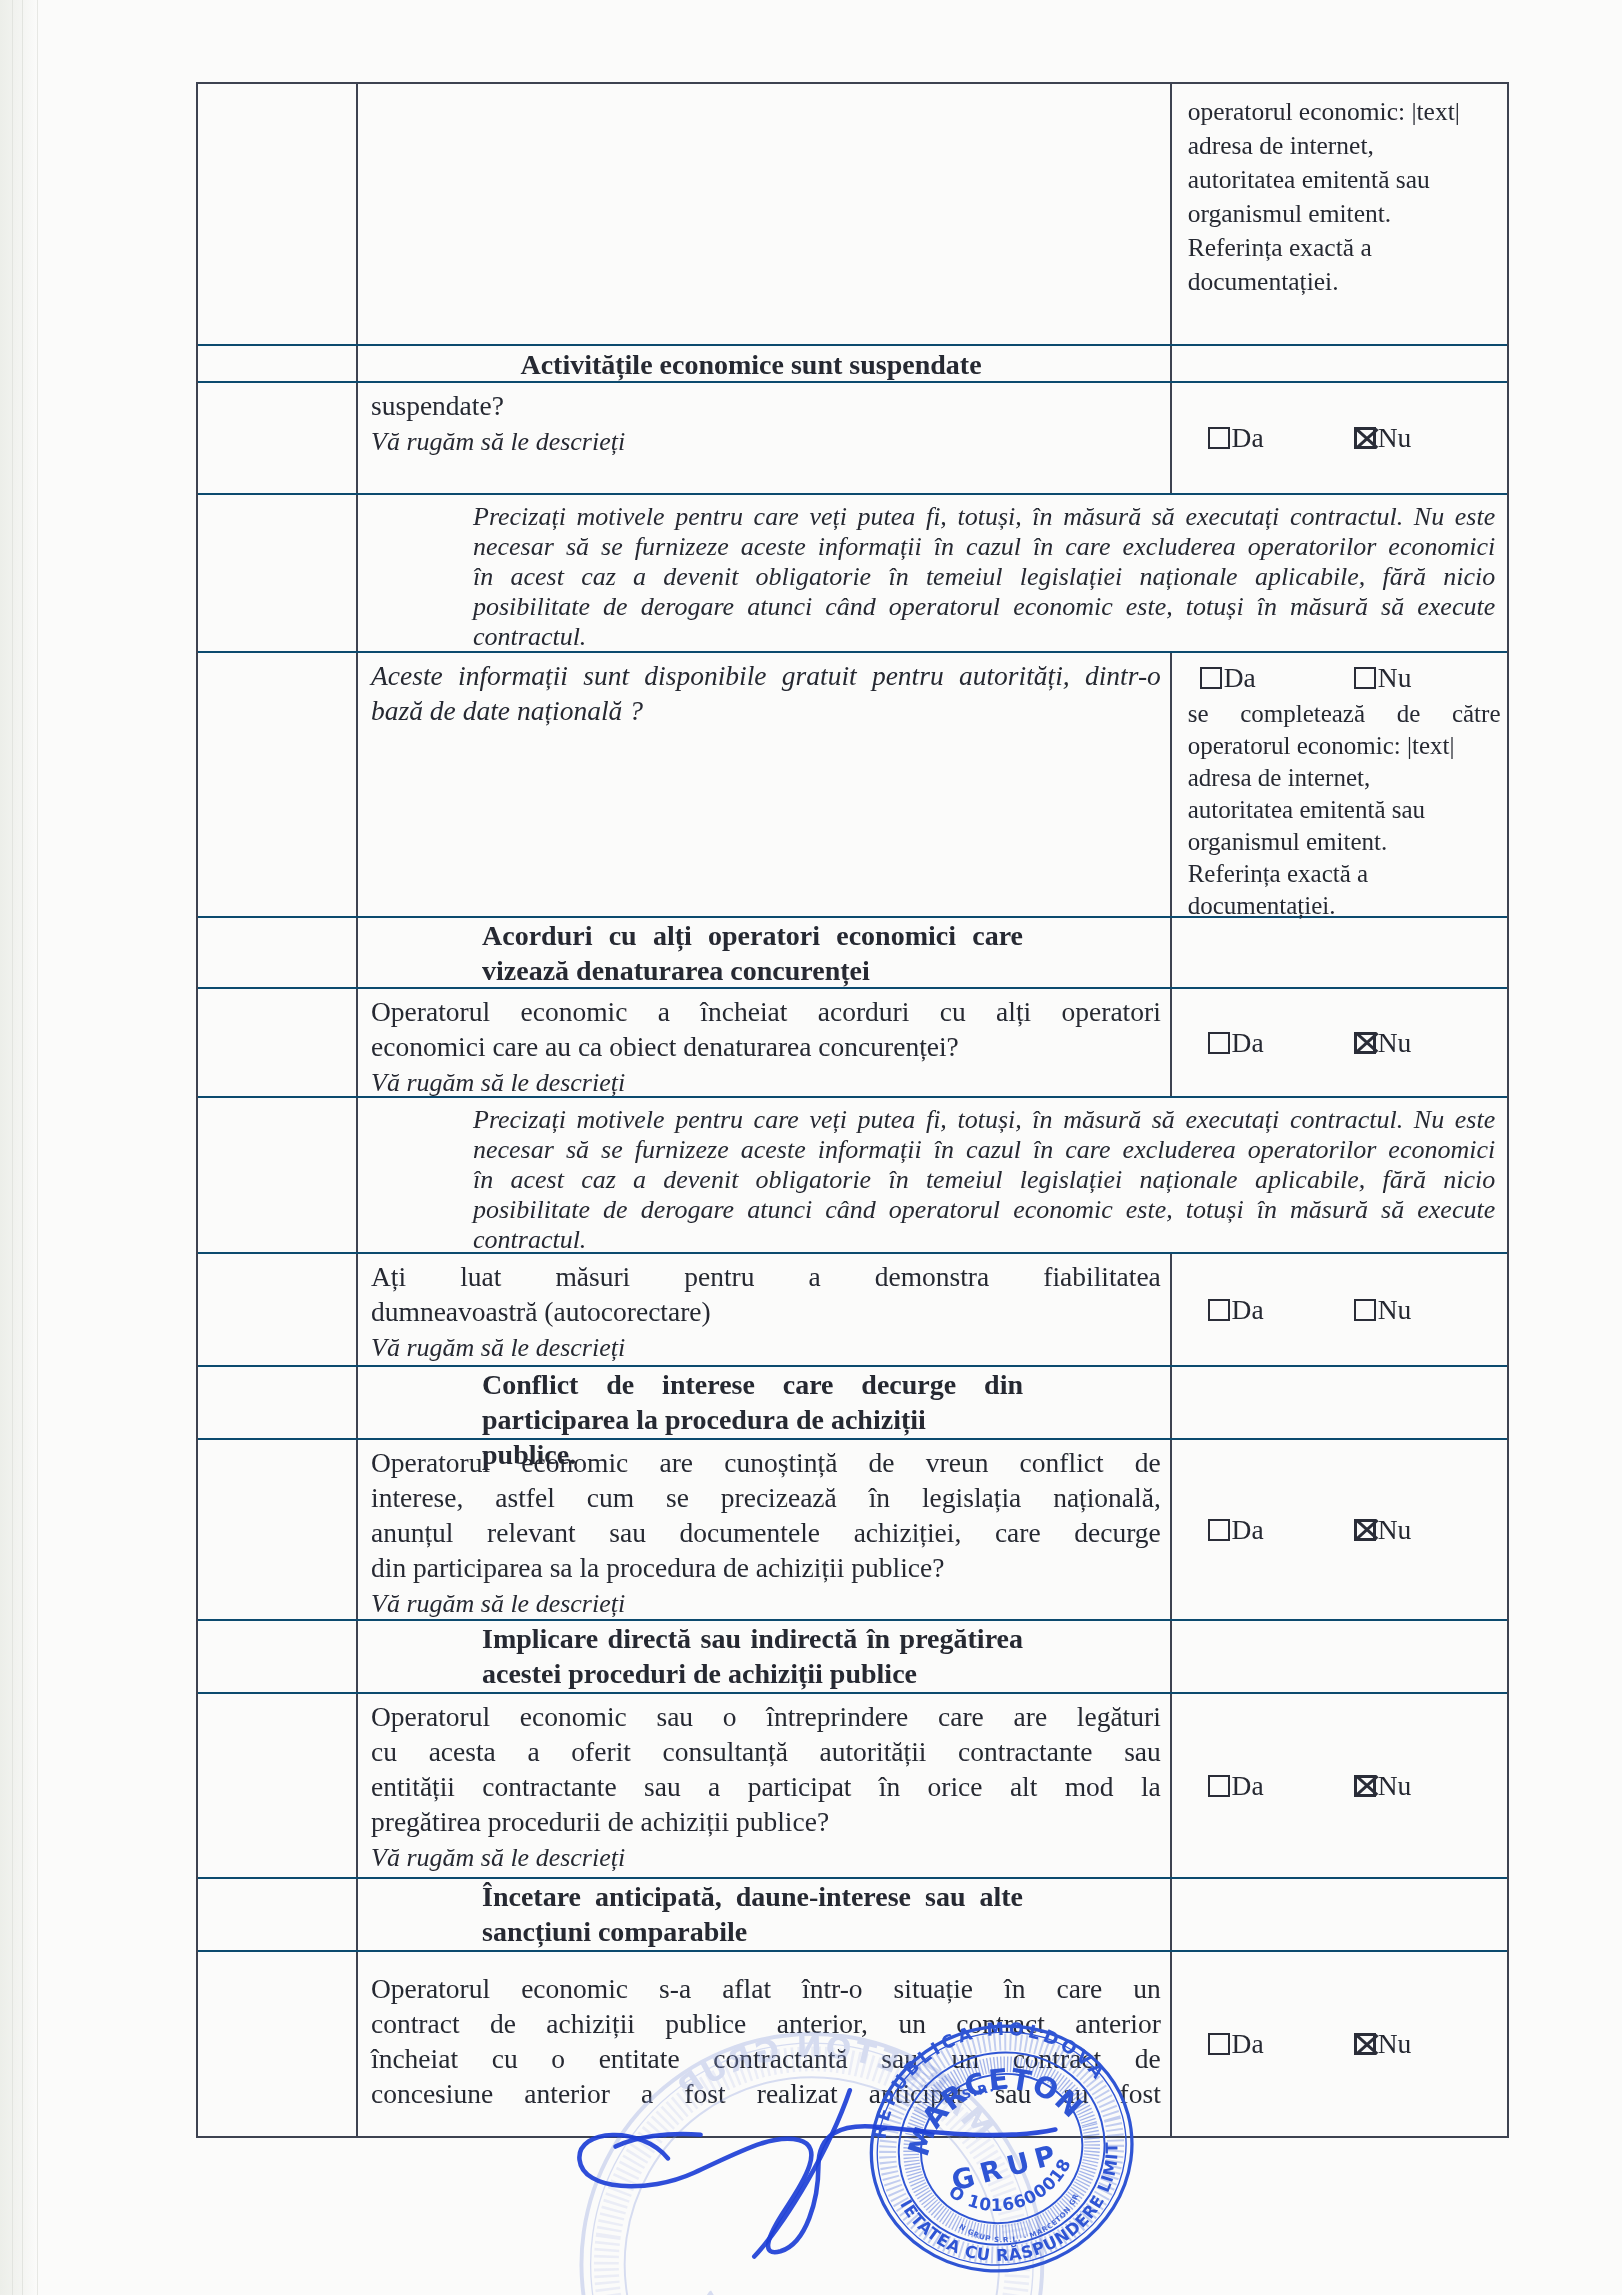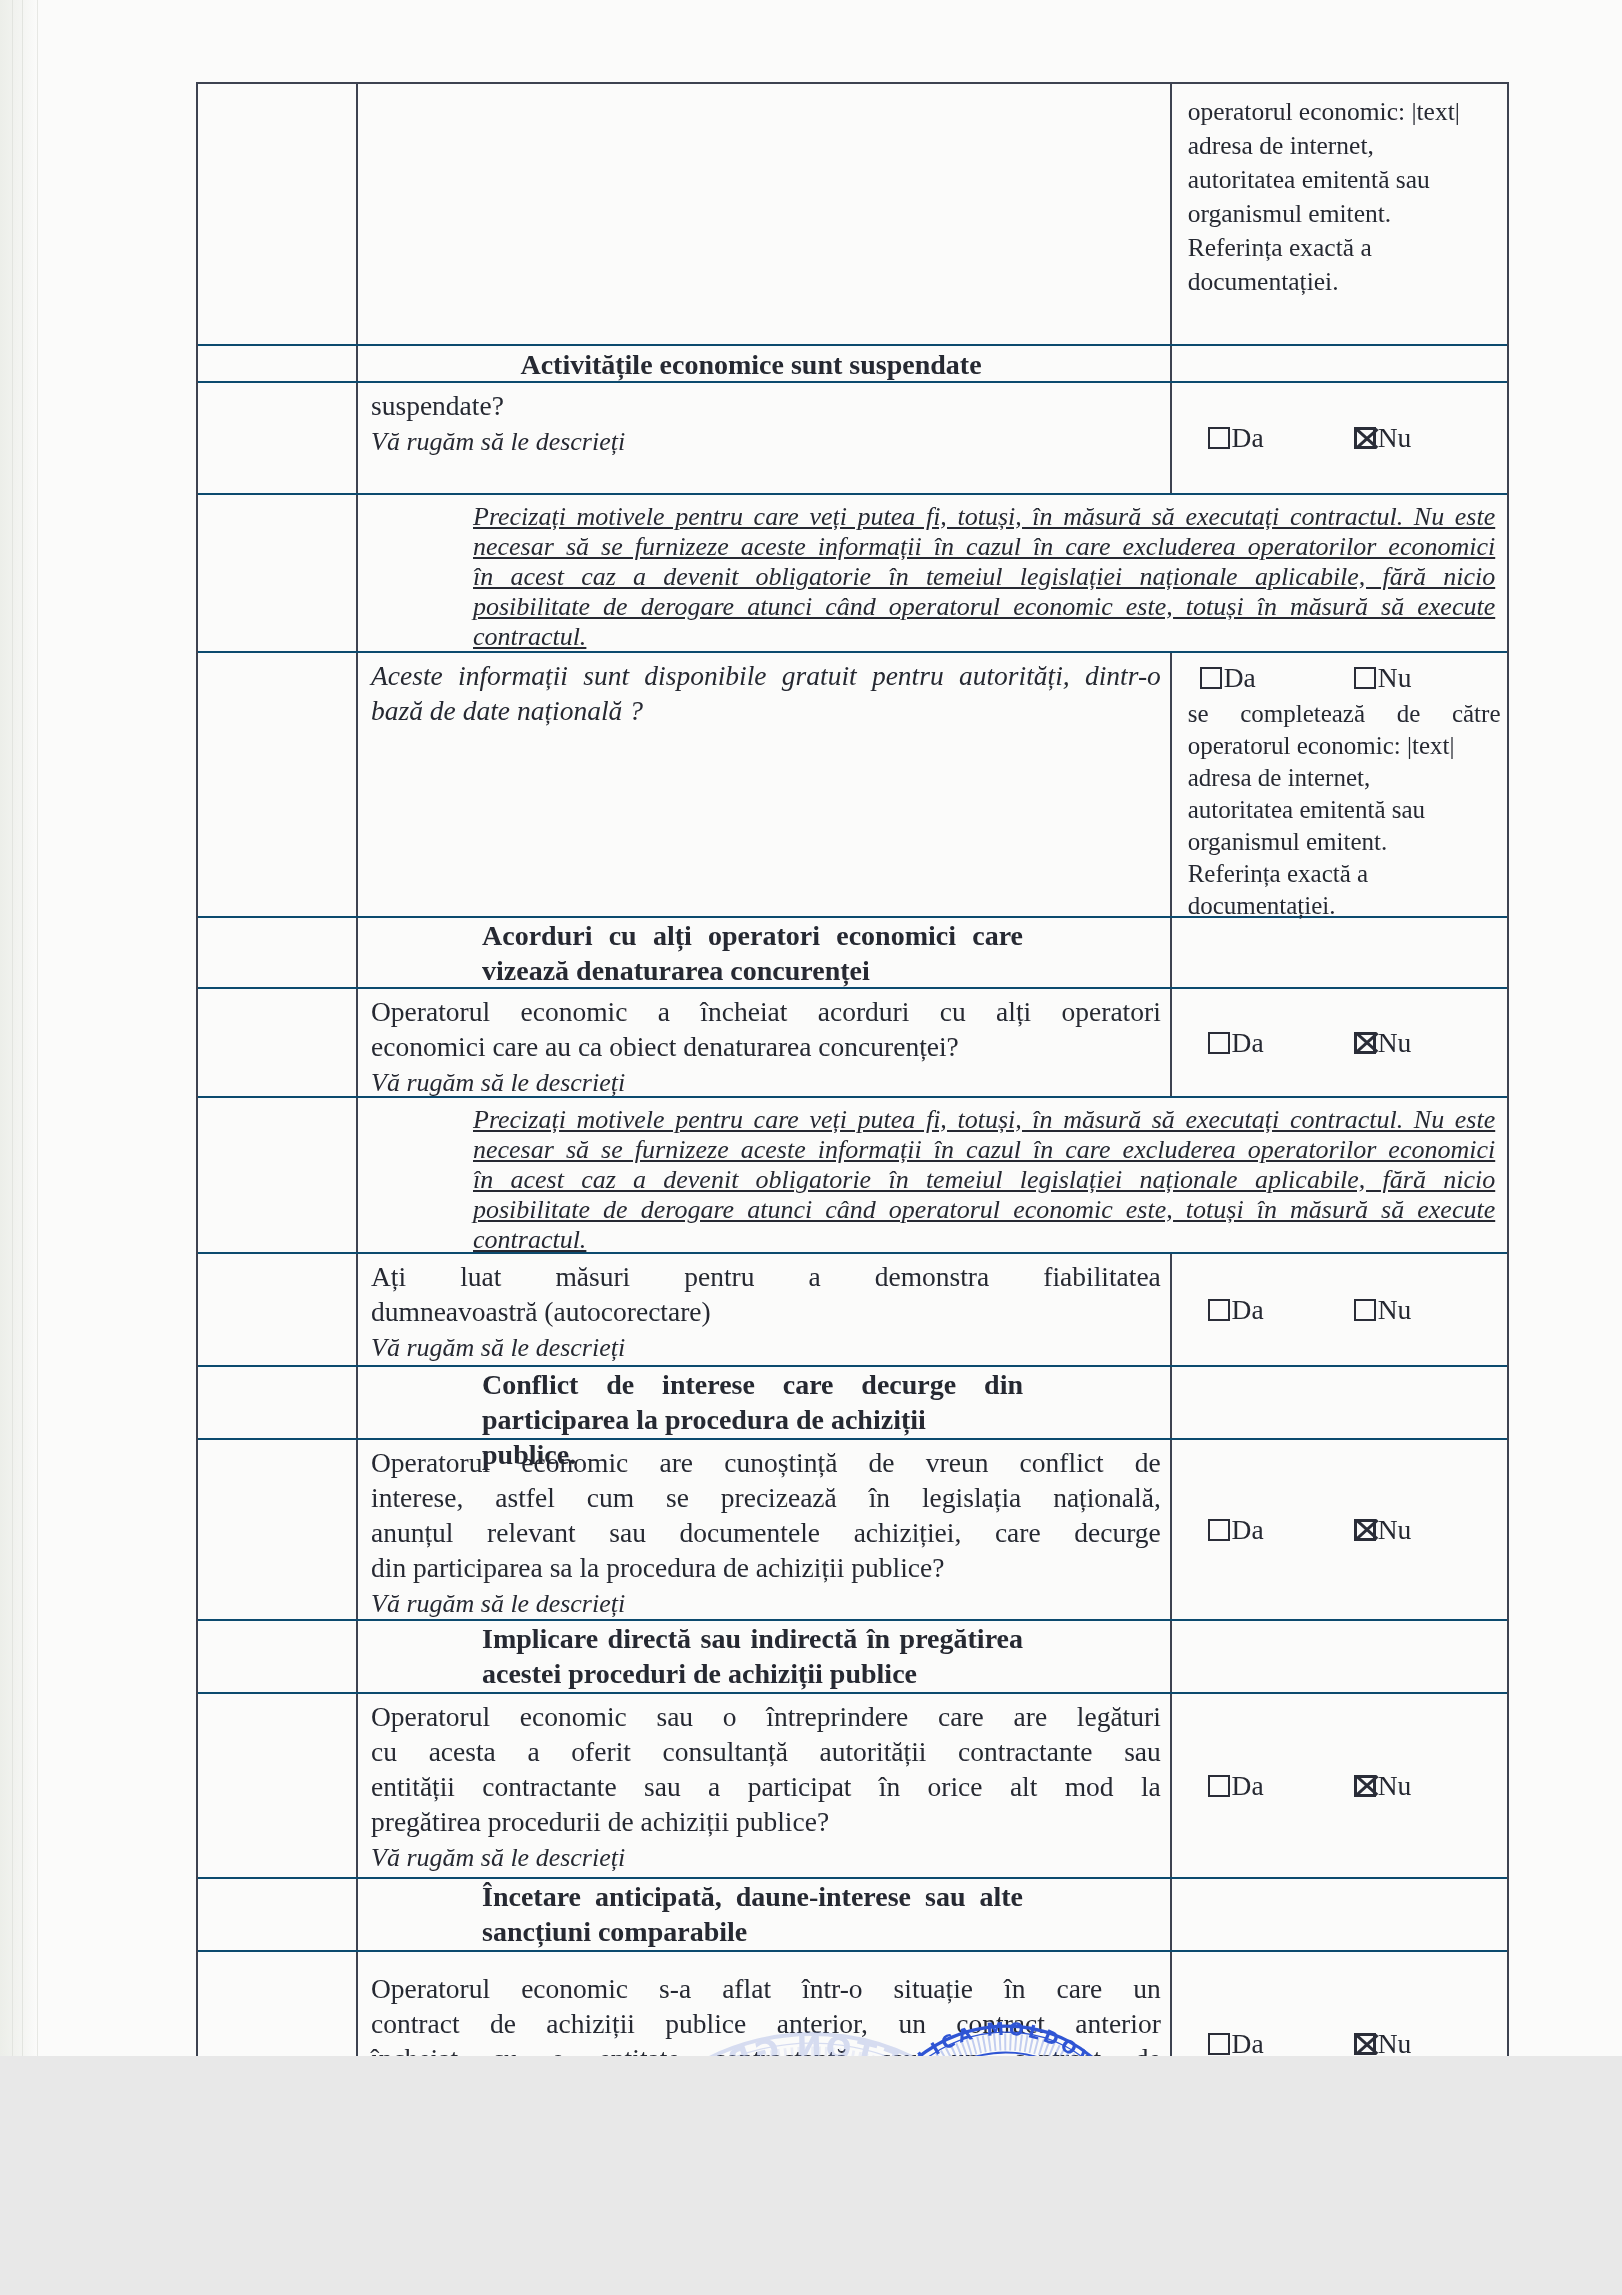--- a/index.html
+++ b/index.html
@@ -1,38 +1,38 @@
 <!DOCTYPE html>
 <html style="font-size:10.5px"><head>
 <meta charset="utf-8">
 <style>
   * { margin:0; padding:0; box-sizing:border-box; }
   html,body { background:#e8e8e8; }
   .page {
-    position:relative; width:1623px; height:2056px;
+    position:relative; width:1623px; height:2295px;
     background:#fbfbfa; overflow:hidden;
     font-family:"Liberation Serif", serif; color:#262932;
   }
   .scan-edge {
     position:absolute; left:0; top:0; width:38px; height:2295px;
     background:linear-gradient(90deg,#eceee9 0%,#f3f4f1 55%,#fbfbfa 100%);
     border-right:0.7px solid #e7e8e4;
   }
   .scan-edge-line { position:absolute; top:0; width:0.7px; height:2295px; background:#e2e4df; }
 
   .doc-table {
     position:absolute; left:196px; top:82px; width:1313px;
     border:2.6px solid #3d4250;
   }
   .row { display:flex; width:100%; }
   .row + .row { border-top:2px solid #0c4a6e; }
   .c1 { flex:none; width:160px; border-right:2px solid #3d4250; }
   .c2 { flex:1 1 auto; min-width:0; padding:5.2px 9.2px 0 13px; }
   .c3 { flex:none; width:337px; border-left:2px solid #3d4250; }
-  .cmerge { flex:1 1 auto; min-width:0; padding:6.5px 11.8px 0 115px;text-decoration:underline; }
+  .cmerge { flex:1 1 auto; min-width:0; padding:6.5px 11.8px 0 115px; }
 
   .q { font-size:27.5px; line-height:35px; }
   .q .jl { text-align:justify; text-align-last:justify; }
   .q .ll { text-align:left; }
   .hint { font-style:italic; font-size:26px; line-height:33px; margin-top:2px; }
   .note { font-style:italic; font-size:26px; line-height:30px; }
   .note .jl { text-align:justify; text-align-last:justify; }
   .note .ll { text-align:left; }
   .q-italic { font-style:italic; }
 

